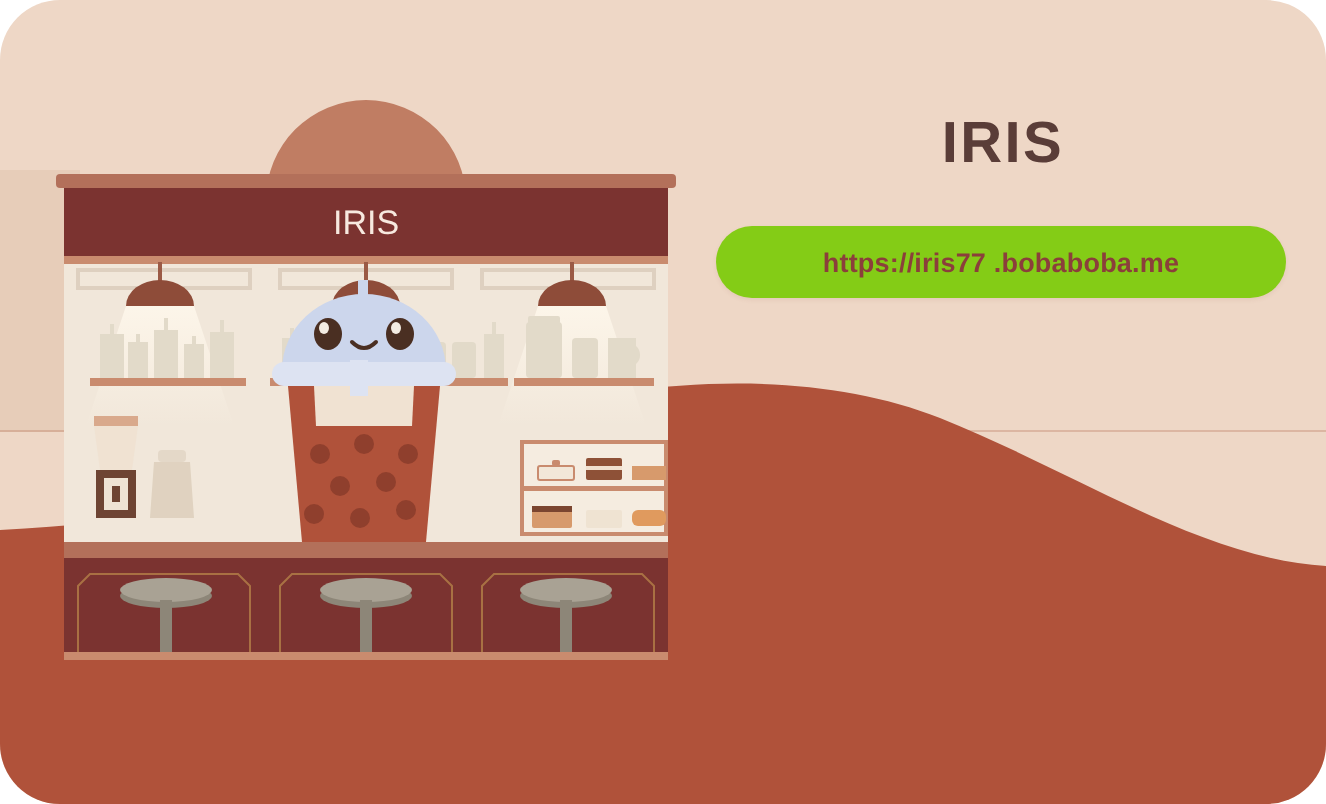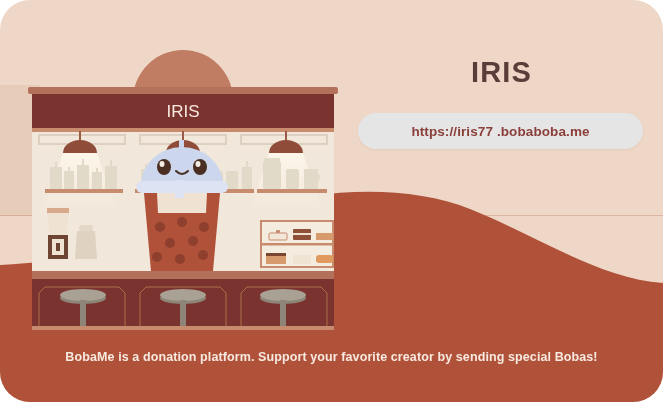--- a/index.html
+++ b/index.html
@@ -30,21 +30,21 @@
     font-size:17px;color:#5f504a;letter-spacing:.2px;
   }
   
   .rpanel{position:absolute;left:340px;top:40px;width:323px;height:120px;}
   .rtitle{
     text-align:center;font-size:29px;font-weight:bold;color:#5a3d38;
     letter-spacing:1.2px;margin:16px 0 0 0;
   }
   .pill{
     position:absolute;left:18px;top:73px;width:285px;height:36px;
-    background:#e5e5e5;border-radius:18px;
+    background:#84cc16;border-radius:18px;
     display:flex;align-items:center;justify-content:center;
     box-shadow:0 1px 2px rgba(150,90,70,.10);
   }
   .pill span{
     font-size:13.5px;font-weight:bold;color:#8b3f3b;letter-spacing:.1px;
   }
   
   .tagline{
     position:absolute;left:0;top:350px;width:663px;text-align:center;
     font-size:12.5px;font-weight:bold;color:#f7e9df;letter-spacing:.1px;
@@ -236,14 +236,13 @@
     </g>
   </svg>
 
   <div class="rpanel">
     <div class="rtitle">IRIS</div>
     <div class="pill">
       <span>https://iris77 .bobaboba.me</span>
     </div>
   </div>
 
-  <div class="tagline">BobaMe is a donation platform. Support your favorite creator by sending special Bobas!</div>
 </div>
 
 </body></html>

